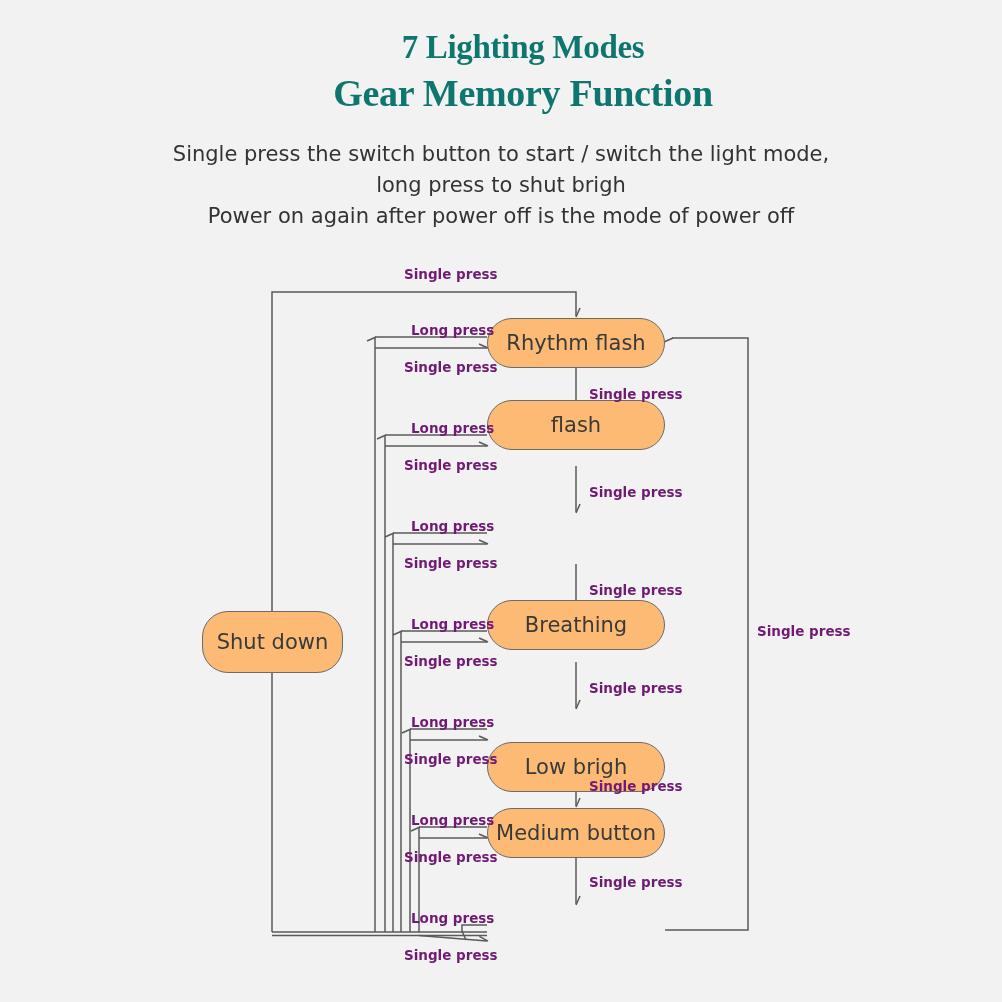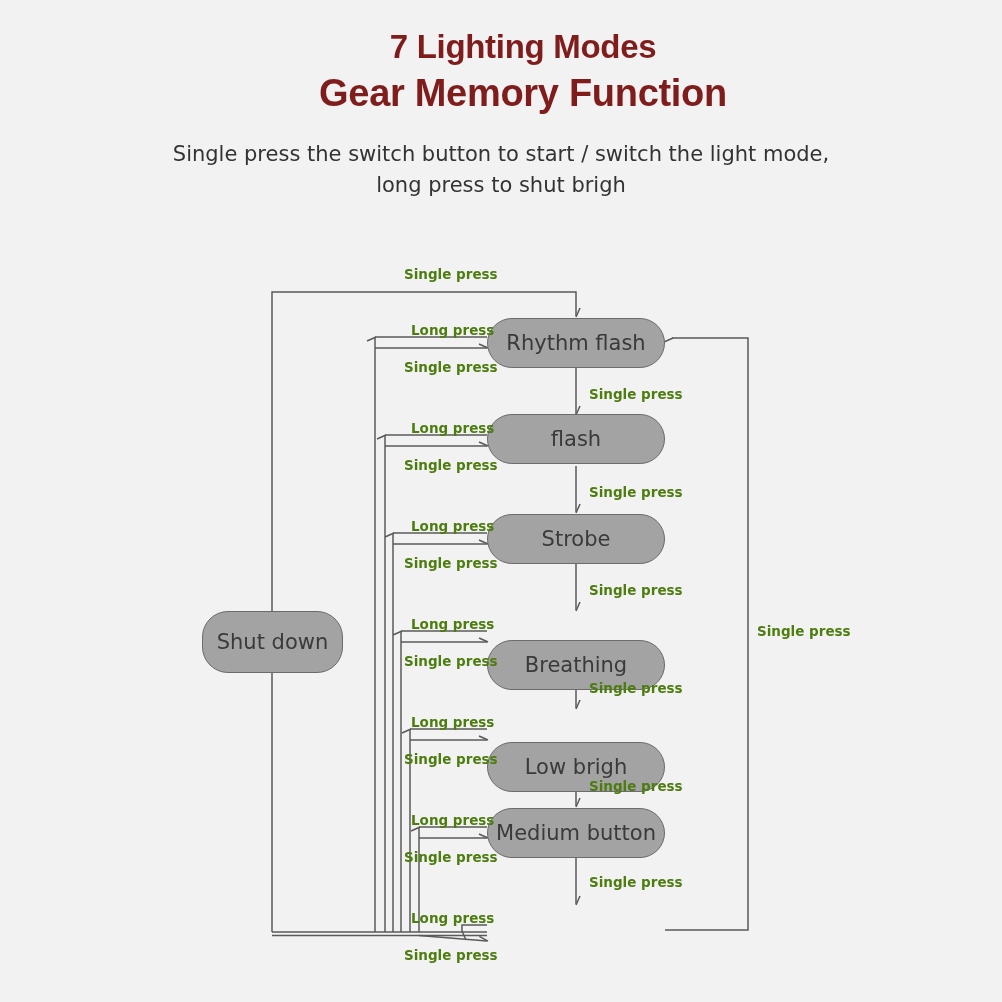--- a/index.html
+++ b/index.html
@@ -11,23 +11,23 @@
     overflow:hidden;
     position:relative;
   }
   #root{position:relative;width:1002px;height:1002px;}
 
   .headings{
     position:absolute;left:0;top:0;width:1002px;
     text-align:center;
   }
   .title-line{
-    font-family:Liberation Sans, sans-serif;
+    font-family:Liberation Serif, serif;
     font-weight:bold;
-    color:#7f1d1d;
+    color:#0f766e;
     letter-spacing:-0.3px;
     margin-left:44px;
   }
   .title1{font-size:33px;line-height:40px;margin-top:27px;}
   .title2{font-size:38px;line-height:40px;margin-top:6px;}
 
   .subtitle{
     margin-top:26px;
     font-size:21px;
     line-height:31px;
@@ -37,52 +37,53 @@
   .sub-line{display:block;}
 
   
   #diagram{position:absolute;left:0;top:0;width:1002px;height:1002px;}
 
   .node{
     position:absolute;
     box-sizing:border-box;
     border:1.6px solid #6b6b6b;
     border-radius:26px;
-    background:#a3a3a3;
+    background:#fdba74;
     display:flex;align-items:center;justify-content:center;
     color:#3a3a3a;
     font-size:21px;
     font-weight:400;
     z-index:5;
   }
   .node-main{left:487px;width:178px;height:50px;}
   .node-shut{left:202px;top:611px;width:141px;height:62px;}
 
   .lbl{
     position:absolute;
     font-size:13.5px;
-    color:#4d7c0f;
+    color:#701a75;
     white-space:nowrap;
     z-index:6;
     font-weight:400;
     text-align:right;
   }
   .lbl-bold{font-weight:700;font-size:13.5px;}
 </style>
 </head>
 <body>
 
 <div id="root">
 
   <div class="headings">
     <div class="title-line title1">7 Lighting Modes</div>
     <div class="title-line title2">Gear Memory Function</div>
     <div class="subtitle">
       <span class="sub-line">Single press the switch button to start / switch the light mode,</span>
       <span class="sub-line">long press to shut brigh</span>
+      <span class="sub-line">Power on again after power off is the mode of power off</span>
     </div>
   </div>
 
   <svg id="diagram" viewBox="0 0 1002 1002">
     <defs>
       <marker id="ah-r" markerWidth="12" markerHeight="12" refX="9" refY="5" orient="auto" markerUnits="userSpaceOnUse">
         <path d="M1,1 L10,5" fill="none" stroke="#5a5a5a" stroke-width="1.5"></path>
       </marker>
       <marker id="ah-l" markerWidth="12" markerHeight="12" refX="3" refY="5" orient="auto" markerUnits="userSpaceOnUse">
         <path d="M11,1 L2,5" fill="none" stroke="#5a5a5a" stroke-width="1.5"></path>
@@ -138,27 +139,24 @@
 
       <path d="M487,925 L462,925 L462,932" marker-end="url(#ah-l)"></path>
       <path d="M419,935.5 L487,941" marker-end="url(#ah-r)"></path>
 
     </g>
   </svg>
 
   <div class="node node-main" style="top:318px">
     <span>Rhythm flash</span>
   </div>
-  <div class="node node-main" style="top:414px">
+  <div class="node node-main" style="top:400px">
     <span>flash</span>
   </div>
-  <div class="node node-main" style="top:514px">
-    <span>Strobe</span>
-  </div>
-  <div class="node node-main" style="top:640px">
+  <div class="node node-main" style="top:600px">
     <span>Breathing</span>
   </div>
   <div class="node node-main" style="top:742px">
     <span>Low brigh</span>
   </div>
   <div class="node node-main" style="top:808px">
     <span>Medium button</span>
   </div>
 
   <div class="node node-shut">

